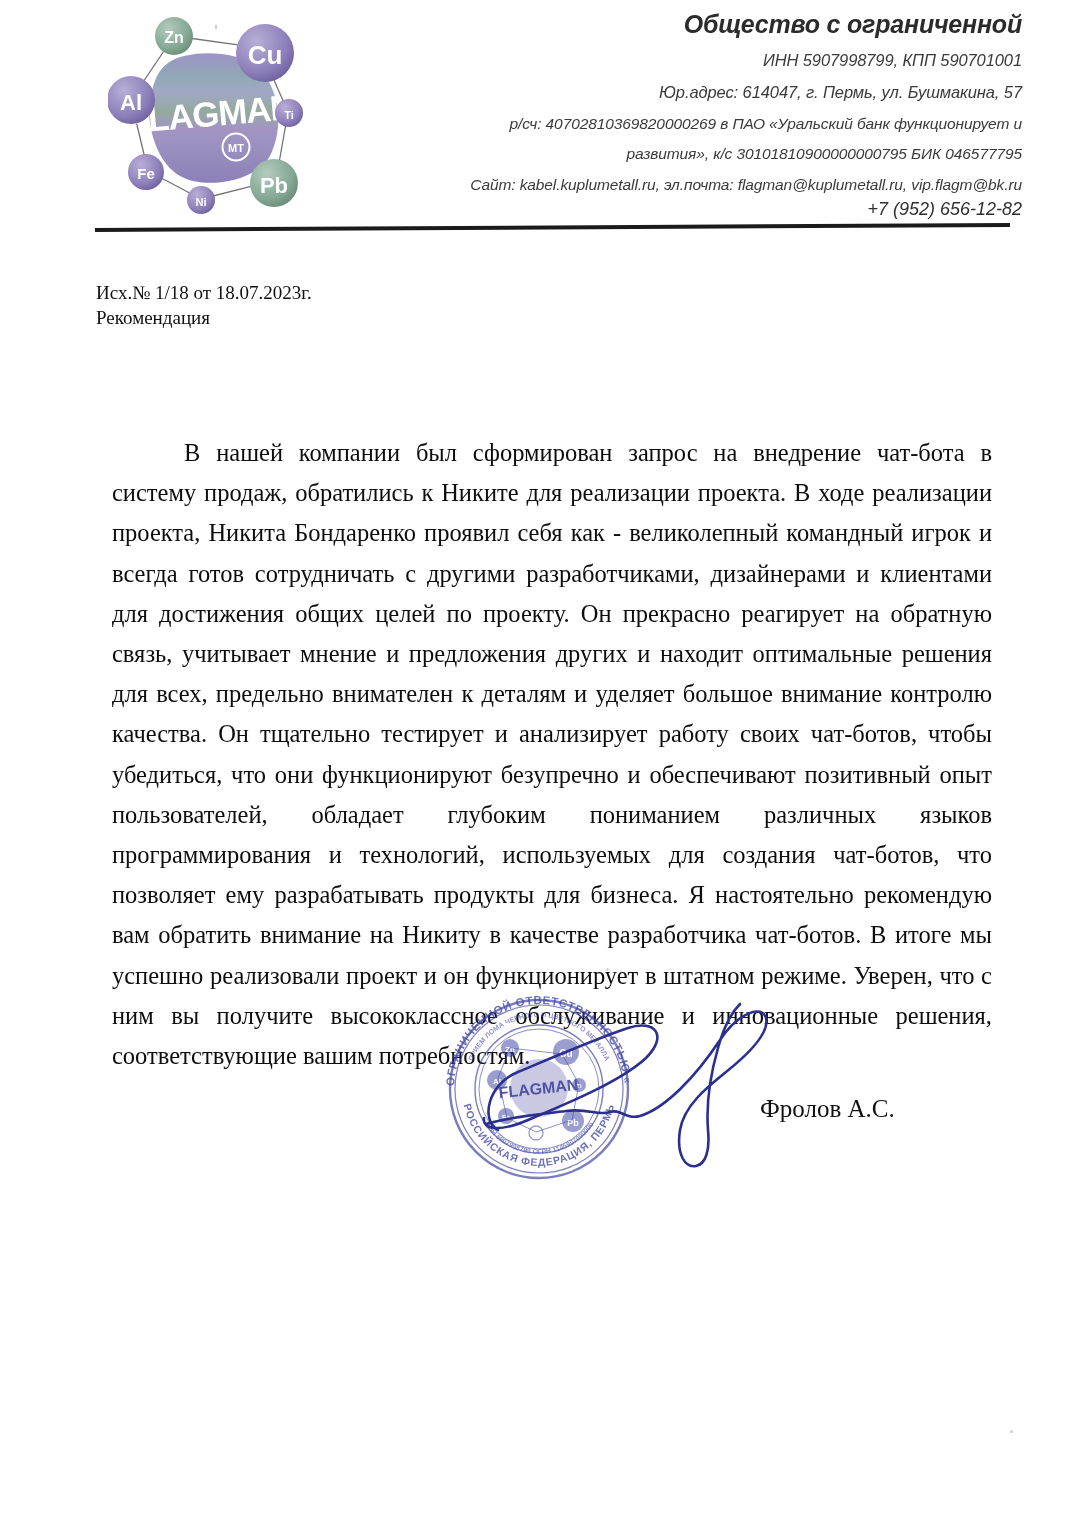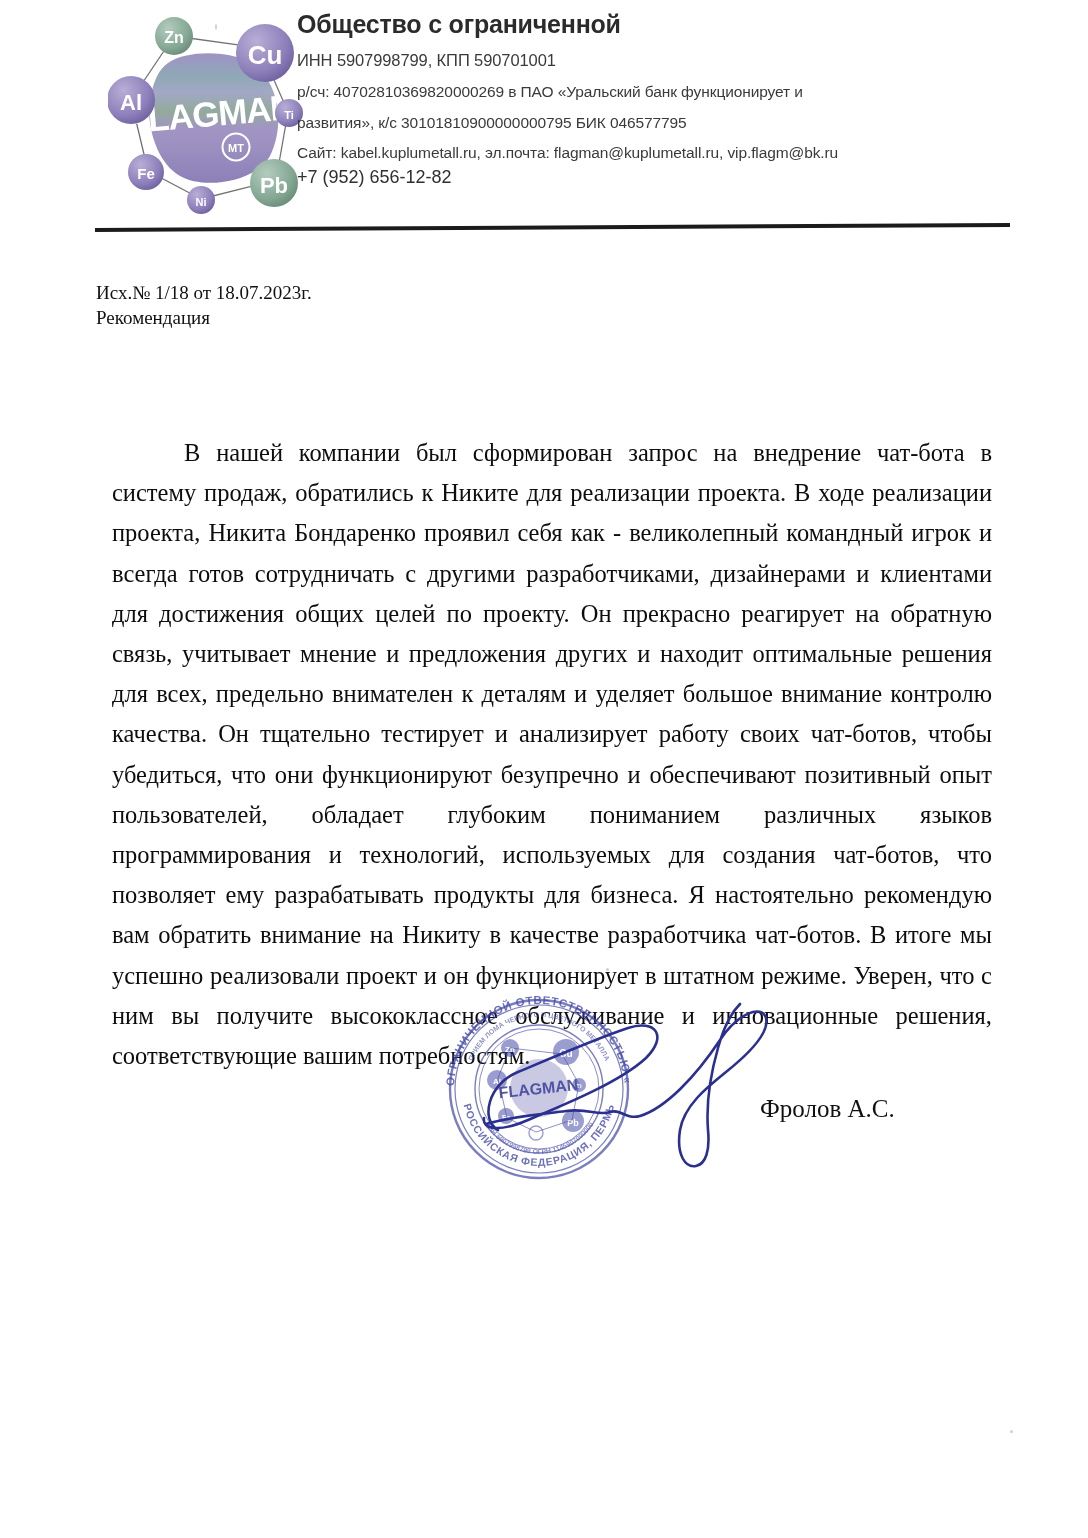--- a/index.html
+++ b/index.html
@@ -16,23 +16,25 @@
   
   .letterhead{
     position:absolute;left:0;top:0;width:1088px;height:240px;
   }
   .logo-wrap{
     position:absolute;left:108px;top:8px;width:210px;height:210px;
   }
   .logo-wrap svg{display:block;width:210px;height:210px;}
 
   .company-block{
-    position:absolute;right:91px;top:8px;width:700px;
+    position:absolute;right:66px;top:8px;width:700px;
+    text-align:right;
     font-family:"Liberation Sans", sans-serif;
     color:#3c3c3c;
+    font-style:italic;
   }
   .company-name{
     font-size:25px;line-height:1.28;font-weight:700;color:#2b2b2b;
     letter-spacing:-0.2px;
   }
   .company-name .brand{color:#4a4276;}
   .req-line{
     font-size:16.5px;line-height:1.33;color:#3a3a3a;margin-top:10px;
     letter-spacing:-0.1px;
   }
@@ -159,20 +161,21 @@
           <text x="23" y="102" font-size="22">Al</text>
         </g>
       </svg>
     </div>
 
     <div class="company-block">
       <div class="company-name">
         <div>Общество с ограниченной</div>
       </div>
       <div class="req-line">ИНН 5907998799, КПП 590701001</div>
+      <div class="req-line">Юр.адрес: 614047, г. Пермь, ул. Бушмакина, 57</div>
       <div class="req-line small">р/сч: 40702810369820000269 в ПАО «Уральский банк функционирует и</div>
       <div class="req-line small">развития», к/с 30101810900000000795 БИК 046577795</div>
       <div class="req-line small">Сайт: kabel.kuplumetall.ru, эл.почта: flagman@kuplumetall.ru, vip.flagm@bk.ru</div>
       <div class="phone-line">+7 (952) 656-12-82</div>
     </div>
 
     <div class="rule"></div>
   </div>
 
   <div class="refblock">

